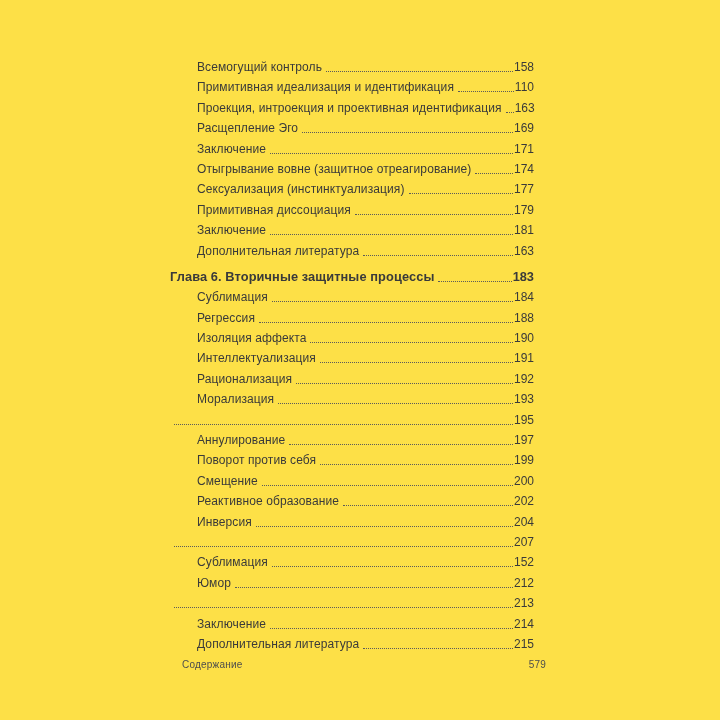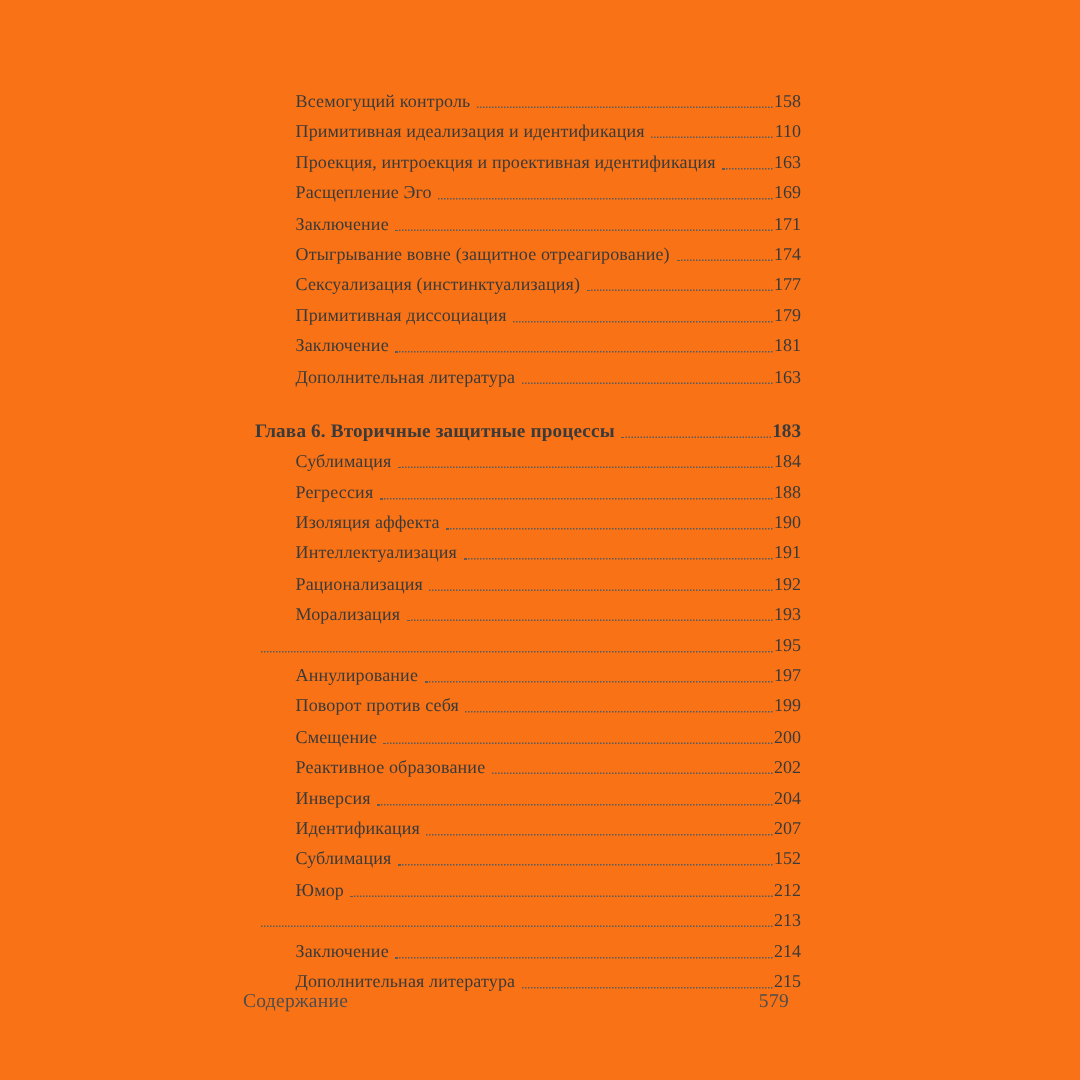--- a/index.html
+++ b/index.html
@@ -8,23 +8,22 @@
     width: 720px;
     height: 720px;
     background: #fdfdfd;
     font-family: "Liberation Sans", sans-serif;
     overflow: hidden;
   }
   .page {
     position: relative;
     width: 720px;
     height: 720px;
-    background: #f97316;
+    background: #fde047;
     color: #3a3a3a;
-    font-family: Liberation Serif, serif;
   }
   .toc {
     position: absolute;
     left: 170px;
     top: 57px;
     width: 364px;
   }
   .row {
     display: flex;
     height: 20.4px;
@@ -43,32 +42,32 @@
     border-bottom: 1.6px dotted #5b5b5b;
     margin: 0 1px 0 4px;
   }
   .row .pagenum {
     white-space: nowrap;
   }
   .row.item .label {
     padding-left: 27px;
   }
   .row.chapter {
-    margin-top: 16px;
+    margin-top: 6px;
     font-weight: bold;
     font-size: 12.8px;
   }
   .footer {
     position: absolute;
-    left: 162px;
+    left: 182px;
     top: 659px;
     width: 364px;
     display: flex;
     justify-content: space-between;
-    font-size: 13px;
+    font-size: 10px;
     color: #4d4d4d;
     letter-spacing: 0.2px;
   }
 </style>
 </head>
 <body>
 
 <div class="page">
 
   <div class="toc" id="toc">
@@ -180,21 +179,20 @@
       <span class="label">Реактивное образование</span>
       <span class="leader"></span>
       <span class="pagenum">202</span>
     </div>
       <div class="row item">
       <span class="label">Инверсия</span>
       <span class="leader"></span>
       <span class="pagenum">204</span>
     </div>
       <div class="row item">
-      <span class="label">Идентификация</span>
       <span class="leader"></span>
       <span class="pagenum">207</span>
     </div>
       <div class="row item">
       <span class="label">Сублимация</span>
       <span class="leader"></span>
       <span class="pagenum">152</span>
     </div>
       <div class="row item">
       <span class="label">Юмор</span>

